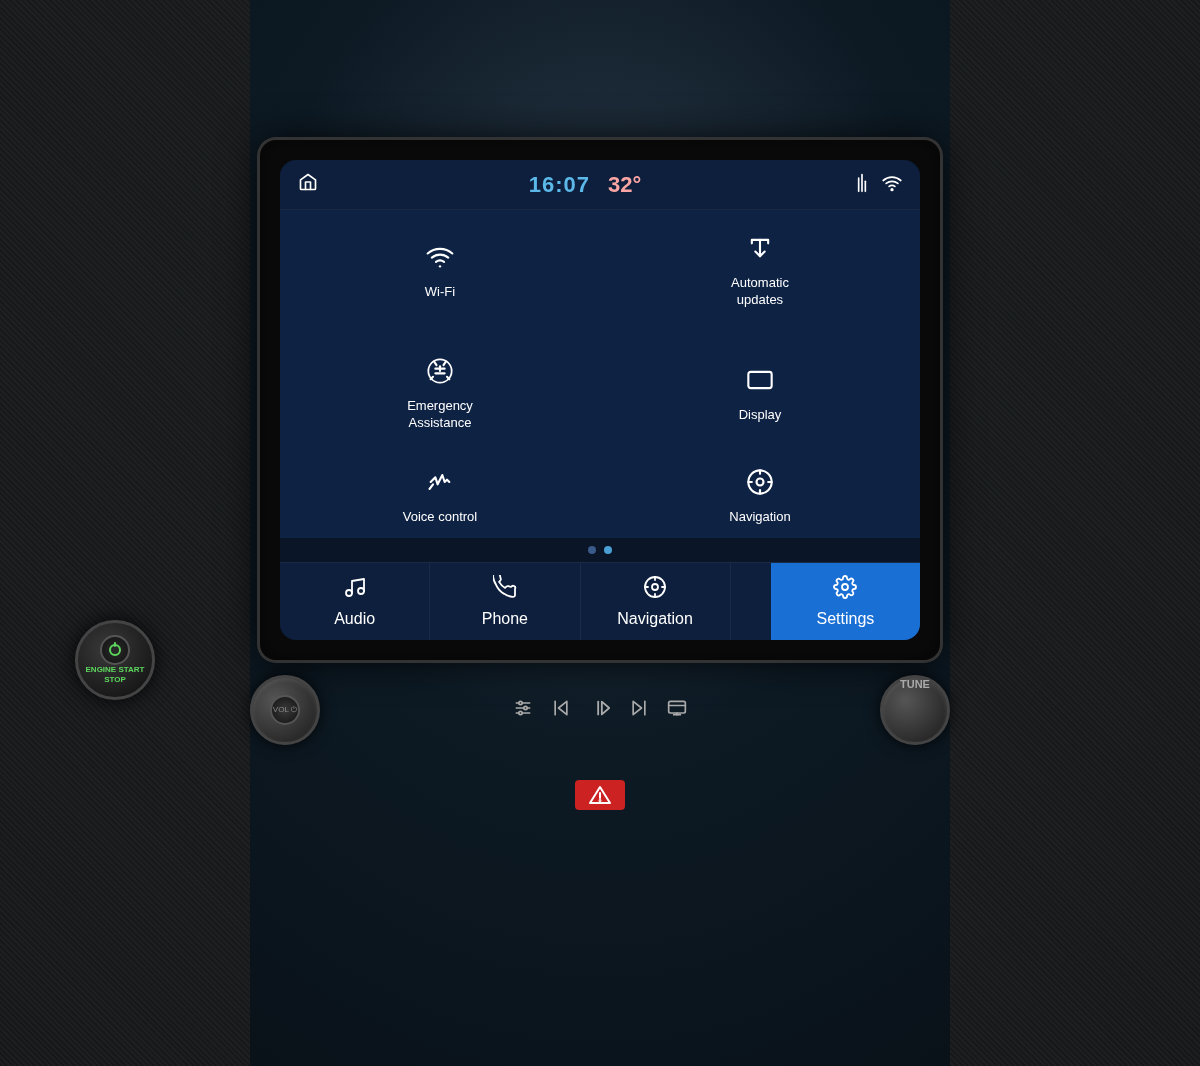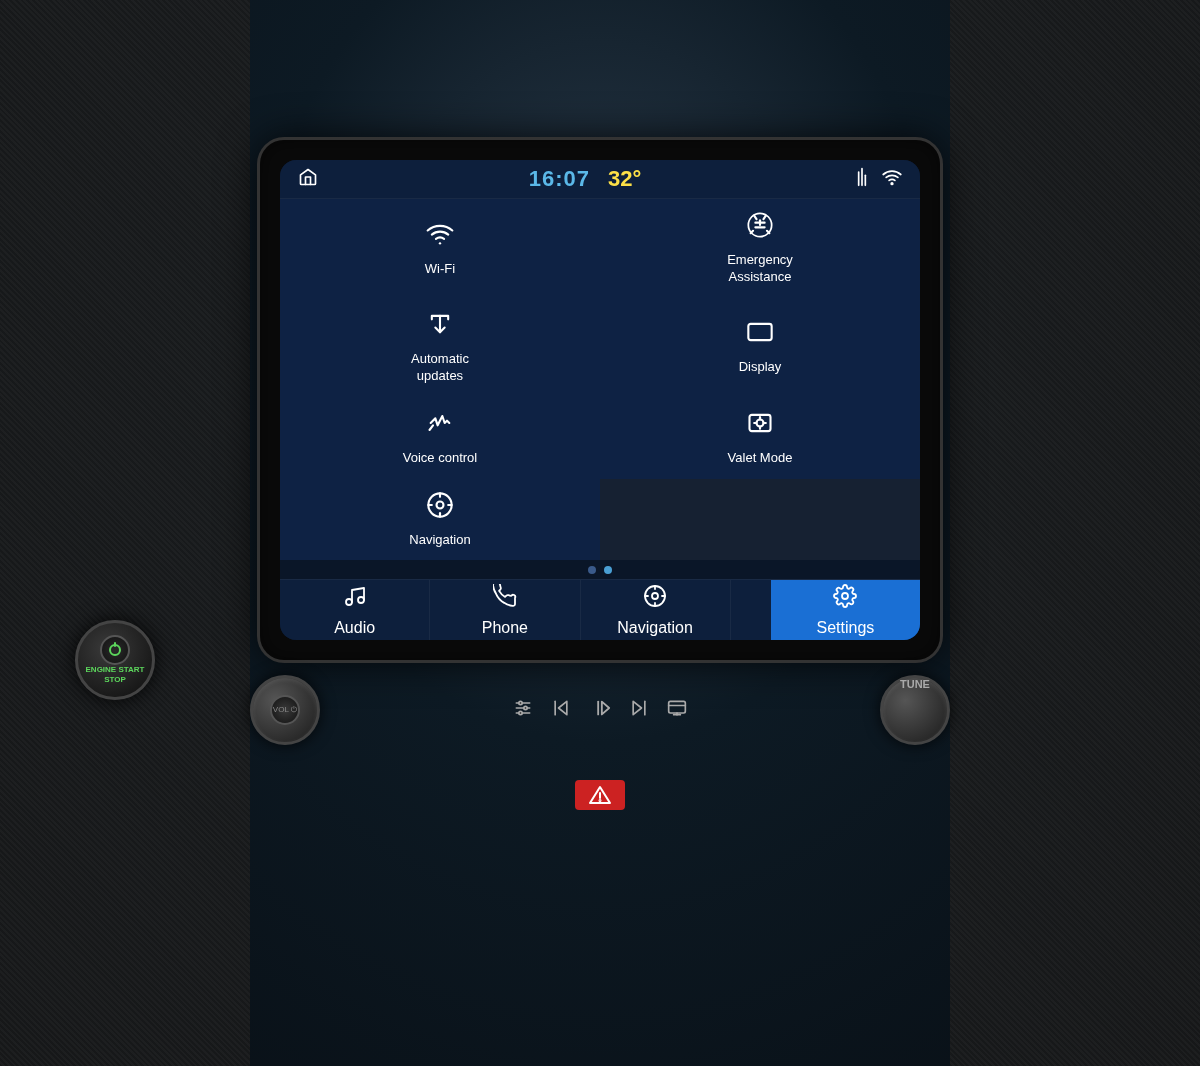--- a/index.html
+++ b/index.html
@@ -53,21 +53,21 @@
 
     
     .screen-bezel {
       position: absolute;
       top: 140px;
       left: 50%;
       transform: translateX(-50%);
       width: 680px;
       height: 520px;
       background: #0a0a0a;
-      border-radius: 24px;
+      border-radius: 16px;
       box-shadow: 0 0 0 3px #333, 0 0 40px rgba(0,0,0,0.9), inset 0 0 20px rgba(0,0,0,0.5);
       display: flex;
       align-items: center;
       justify-content: center;
     }
 
     
     .screen {
       width: 640px;
       height: 480px;
@@ -95,21 +95,21 @@
       align-items: center;
       gap: 18px;
     }
     .time-display {
       color: #5bb8e8;
       font-size: 22px;
       font-weight: bold;
       letter-spacing: 1px;
     }
     .temp-display {
-      color: #fde047;
+      color: #fca5a5;
       font-size: 22px;
       font-weight: bold;
     }
     .top-bar-right {
       display: flex;
       align-items: center;
       gap: 10px;
       color: #fff;
       font-size: 16px;
     }
@@ -422,75 +422,62 @@
             <path d="M8.53 16.11a6 6 0 016.95 0"></path>
             <circle cx="12" cy="20" r="1" fill="#fff" stroke="none"></circle>
           </svg>
         </span>
         <span class="grid-label">Wi-Fi</span>
       </div>
 
       <div class="grid-item">
         <span class="grid-icon">
           <svg class="svg-icon" viewBox="0 0 24 24">
+            <path d="M12 5v14"></path>
+            <polyline points="8,15 12,19 16,15"></polyline>
+            <path d="M5 8V5h14v3"></path>
+          </svg>
+        </span>
+        <span class="grid-label">Automatic<br>updates</span>
+      </div>
+
+      <div class="grid-item">
+        <span class="grid-icon">
+          <svg class="svg-icon" viewBox="0 0 24 24">
             <path d="M12 2C6.48 2 2 6.48 2 12s4.48 10 10 10 10-4.48 10-10S17.52 2 12 2z" stroke="#fff" stroke-width="1.5"></path>
             <line x1="12" y1="8" x2="12" y2="12"></line>
             <line x1="8" y1="10" x2="16" y2="10"></line>
             <line x1="8" y1="14" x2="16" y2="14"></line>
             <path d="M9 7l-2-3M15 7l2-3"></path>
             <path d="M6 17l-2 2M18 17l2 2"></path>
           </svg>
         </span>
         <span class="grid-label">Emergency<br>Assistance</span>
       </div>
 
-      <div class="grid-item">
-        <span class="grid-icon">
-          <svg class="svg-icon" viewBox="0 0 24 24">
-            <path d="M12 5v14"></path>
-            <polyline points="8,15 12,19 16,15"></polyline>
-            <path d="M5 8V5h14v3"></path>
-          </svg>
-        </span>
-        <span class="grid-label">Automatic<br>updates</span>
-      </div>
-
 
       <div class="grid-item">
         <span class="grid-icon">
           <svg class="svg-icon" viewBox="0 0 24 24">
             <rect x="2" y="5" width="20" height="14" rx="2" ry="2"></rect>
           </svg>
         </span>
         <span class="grid-label">Display</span>
       </div>
 
       <div class="grid-item">
         <span class="grid-icon">
           <svg class="svg-icon" viewBox="0 0 24 24">
             <polyline points="4,12 8,8 10,14 14,6 16,12 18,10 20,12"></polyline>
             <line x1="3" y1="18" x2="6" y2="14"></line>
           </svg>
         </span>
         <span class="grid-label">Voice control</span>
       </div>
 
-      <div class="grid-item">
-        <span class="grid-icon">
-          <svg class="svg-icon" viewBox="0 0 24 24">
-            <rect x="3" y="5" width="18" height="14" rx="2"></rect>
-            <circle cx="12" cy="12" r="3"></circle>
-            <line x1="12" y1="9" x2="12" y2="7"></line>
-            <line x1="15" y1="12" x2="17" y2="12"></line>
-            <line x1="12" y1="15" x2="12" y2="17"></line>
-            <line x1="9" y1="12" x2="7" y2="12"></line>
-          </svg>
-        </span>
-        <span class="grid-label">Valet Mode</span>
-      </div>
 
       <div class="grid-item">
         <span class="grid-icon">
           <svg class="svg-icon" viewBox="0 0 24 24">
             <circle cx="12" cy="12" r="10"></circle>
             <circle cx="12" cy="12" r="3"></circle>
             <line x1="12" y1="2" x2="12" y2="5"></line>
             <line x1="12" y1="19" x2="12" y2="22"></line>
             <line x1="2" y1="12" x2="5" y2="12"></line>
             <line x1="19" y1="12" x2="22" y2="12"></line>

